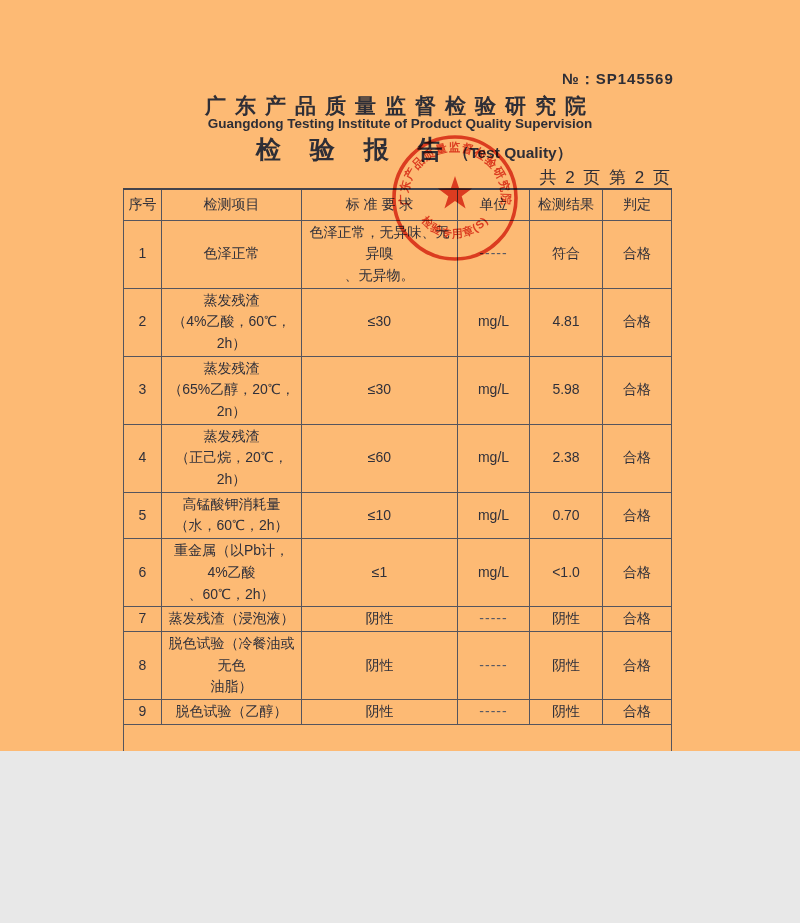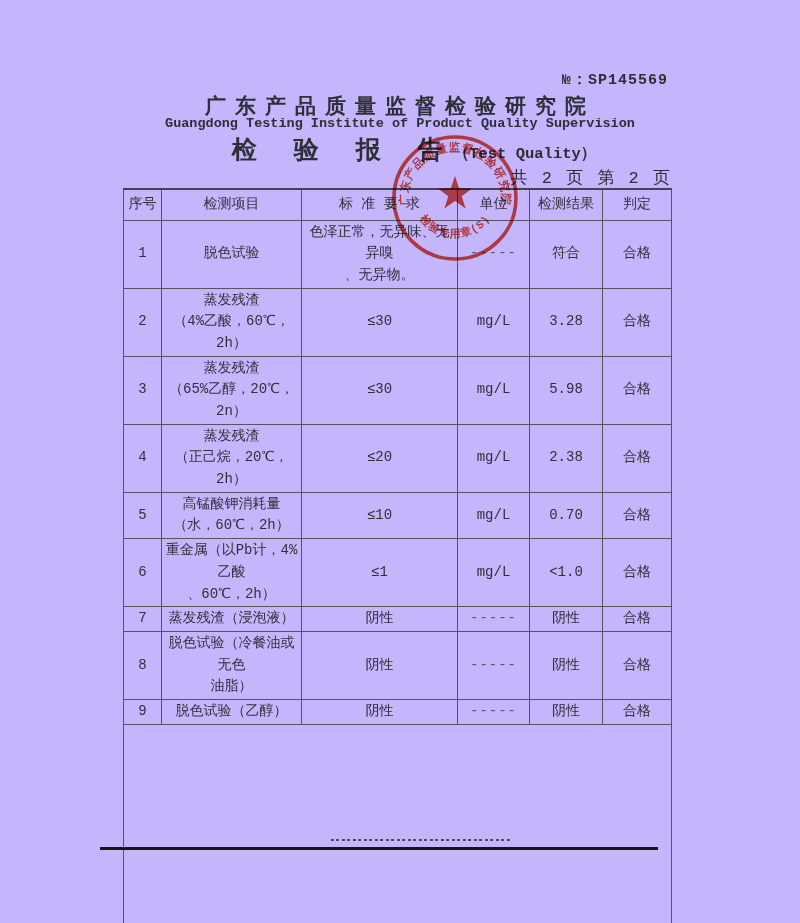--- a/index.html
+++ b/index.html
@@ -1,19 +1,19 @@
 <!DOCTYPE html>
 <html><head>
 <meta charset="utf-8">
 <style>
   html,body{margin:0;padding:0;background:#e8e8e8;}
   .page{
-    position:relative;width:800px;height:923px;margin:0 auto;
-    background:#c4b5fd;overflow:hidden;
-    font-family:Liberation Mono, monospace;
+    position:relative;width:800px;height:751px;margin:0 auto;
+    background:#fdba74;overflow:hidden;
+    font-family:Liberation Sans, sans-serif;
     color:#2e2e36;
   }
   
   .doc-no{position:absolute;left:562px;top:70px;font-size:15px;font-weight:bold;letter-spacing:1px;}
   .title-cn{position:absolute;left:0;top:92px;width:800px;text-align:center;
     font-size:21px;font-weight:bold;letter-spacing:9px;}
   .title-en{position:absolute;left:0;top:116px;width:800px;text-align:center;
     font-size:13.5px;font-weight:bold;}
   .report-title{position:absolute;left:14px;top:133px;width:800px;text-align:center;
     font-weight:bold;white-space:nowrap;}
@@ -74,50 +74,50 @@
           <th>检测项目</th>
           <th>标 准 要 求</th>
           <th>单位</th>
           <th>检测结果</th>
           <th>判定</th>
         </tr>
       </thead>
       <tbody>
           <tr style="height: 43px;">
             <td>1</td>
-            <td>脱色试验</td>
+            <td>色泽正常</td>
             <td>色泽正常，无异味、无异嗅
 、无异物。</td>
             <td class="unit-dash">-----</td>
             <td>符合</td>
             <td>合格</td>
           </tr>
           <tr style="height: 43px;">
             <td>2</td>
             <td>蒸发残渣
 （4%乙酸，60℃，2h）</td>
             <td>≤30</td>
             <td>mg/L</td>
-            <td>3.28</td>
+            <td>4.81</td>
             <td>合格</td>
           </tr>
           <tr style="height: 45px;">
             <td>3</td>
             <td>蒸发残渣
 （65%乙醇，20℃，2n）</td>
             <td>≤30</td>
             <td>mg/L</td>
             <td>5.98</td>
             <td>合格</td>
           </tr>
           <tr style="height: 43px;">
             <td>4</td>
             <td>蒸发残渣
 （正己烷，20℃，2h）</td>
-            <td>≤20</td>
+            <td>≤60</td>
             <td>mg/L</td>
             <td>2.38</td>
             <td>合格</td>
           </tr>
           <tr style="height: 44px;">
             <td>5</td>
             <td>高锰酸钾消耗量
 （水，60℃，2h）</td>
             <td>≤10</td>
             <td>mg/L</td>

